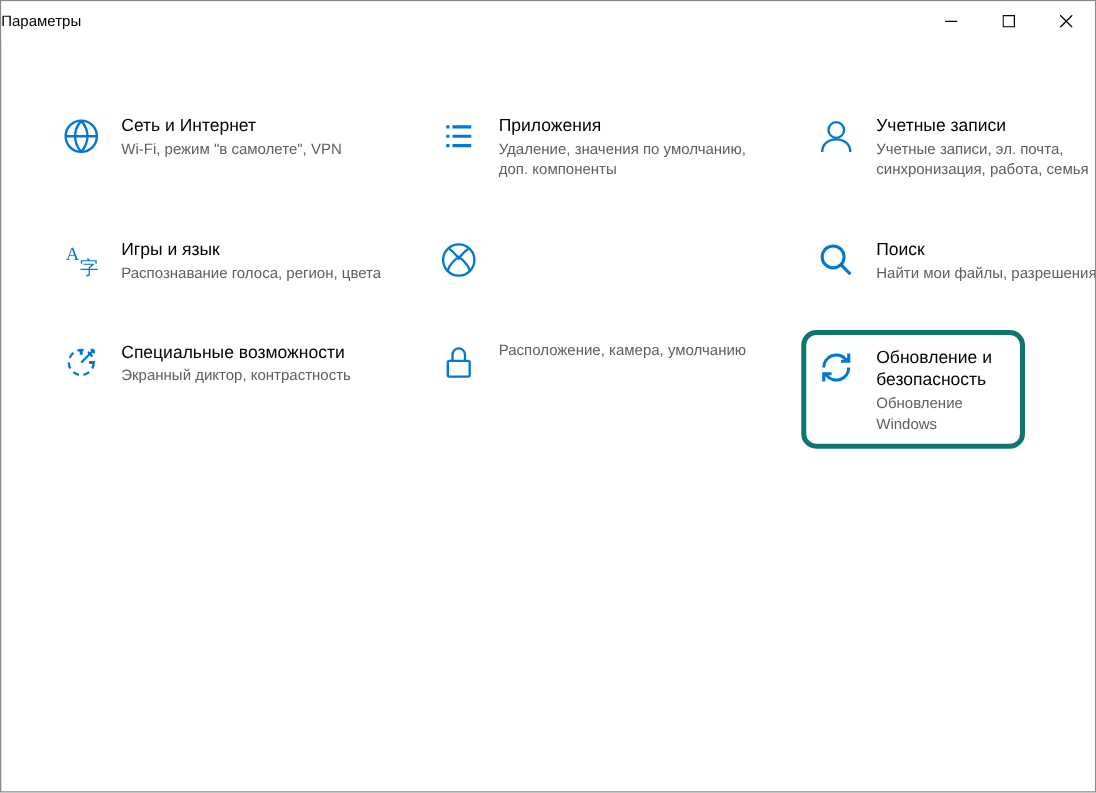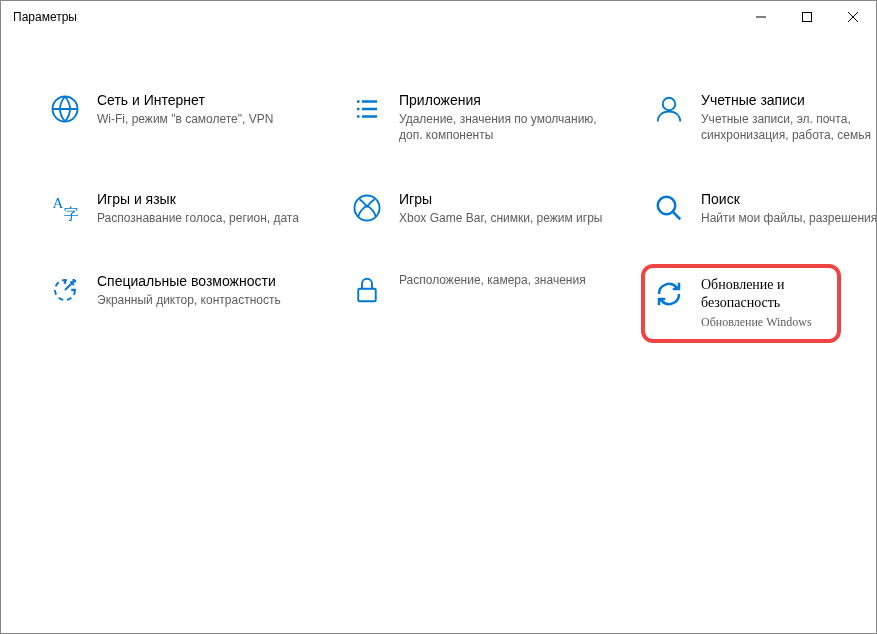--- a/index.html
+++ b/index.html
@@ -13,21 +13,20 @@
       width: 877px;
       height: 634px;
       overflow: hidden;
       border: 1px solid #888;
     }
     .titlebar {
       height: 32px;
       display: flex;
       align-items: center;
       justify-content: space-between;
-      padding-left: 12px;
       background: #fff;
       gap: 38px;
     }
     .titlebar-title {
       font-size: 12px;
       color: #000;
     }
     .titlebar-controls {
       display: flex;
       height: 100%;
@@ -79,24 +78,23 @@
     .tile-desc {
       font-size: 12px;
       color: #5e5e5e;
       line-height: 1.35;
     }
     .highlight-wrap {
       position: relative;
       padding: 8px 12px 8px 8px;
       margin-left: -12px;
       margin-top: -8px;
-      border: 4px solid #ef4444;
+      border: 4px solid #0f766e;
       border-radius: 12px;
-      width: 200px;
-      font-family: Liberation Serif, serif;
+      width: 179px;
     }
     svg { display: block; }
   </style>
 </head>
 <body>
 
 <div class="titlebar">
   <div class="titlebar-title">Параметры</div>
   <div class="titlebar-controls">
     <div class="titlebar-btn">
@@ -160,34 +158,30 @@
 
   <div class="tile">
     <div class="tile-icon">
       <svg width="30" height="30" viewBox="0 0 24 24" fill="none" stroke="#0078d4" stroke-width="1.5">
         <text x="2" y="12" font-size="12" fill="#0078d4" stroke="none" font-family="Segoe UI">A</text>
         <text x="11" y="21" font-size="12" fill="#0078d4" stroke="none" font-family="Segoe UI">字</text>
       </svg>
     </div>
     <div class="tile-text">
       <div class="tile-title">Игры и язык</div>
-      <div class="tile-desc">Распознавание голоса, регион, дата</div>
+      <div class="tile-desc">Распознавание голоса, регион, цвета</div>
     </div>
   </div>
 
   <div class="tile">
     <div class="tile-icon">
       <svg width="30" height="30" viewBox="0 0 24 24" fill="none" stroke="#0078d4" stroke-width="1.5">
         <circle cx="12" cy="12" r="10"></circle>
         <path d="M6 5c3 2 6 6 6 6s3-4 6-6M5 19c1-5 7-9 7-9s6 4 7 9"></path>
       </svg>
-    </div>
-    <div class="tile-text">
-      <div class="tile-title">Игры</div>
-      <div class="tile-desc">Xbox Game Bar, снимки, режим игры</div>
     </div>
   </div>
 
   <div class="tile">
     <div class="tile-icon">
       <svg width="30" height="30" viewBox="0 0 24 24" fill="none" stroke="#0078d4" stroke-width="2">
         <circle cx="10" cy="10" r="7"></circle>
         <path d="M15 15 l6 6"></path>
       </svg>
     </div>
@@ -213,21 +207,21 @@
   </div>
 
   <div class="tile">
     <div class="tile-icon">
       <svg width="30" height="30" viewBox="0 0 24 24" fill="none" stroke="#0078d4" stroke-width="1.5">
         <rect x="5" y="11" width="14" height="10" rx="1"></rect>
         <path d="M8 11 V7 a4 4 0 0 1 8 0 v4"></path>
       </svg>
     </div>
     <div class="tile-text">
-      <div class="tile-desc">Расположение, камера, значения</div>
+      <div class="tile-desc">Расположение, камера, умолчанию</div>
     </div>
   </div>
 
   <div class="highlight-wrap">
     <div class="tile">
       <div class="tile-icon">
         <svg width="30" height="30" viewBox="0 0 24 24" fill="none" stroke="#0078d4" stroke-width="2">
           <path d="M4 12a8 8 0 0 1 14-5.3L20 8"></path>
           <path d="M20 3v5h-5"></path>
           <path d="M20 12a8 8 0 0 1-14 5.3L4 16"></path>

